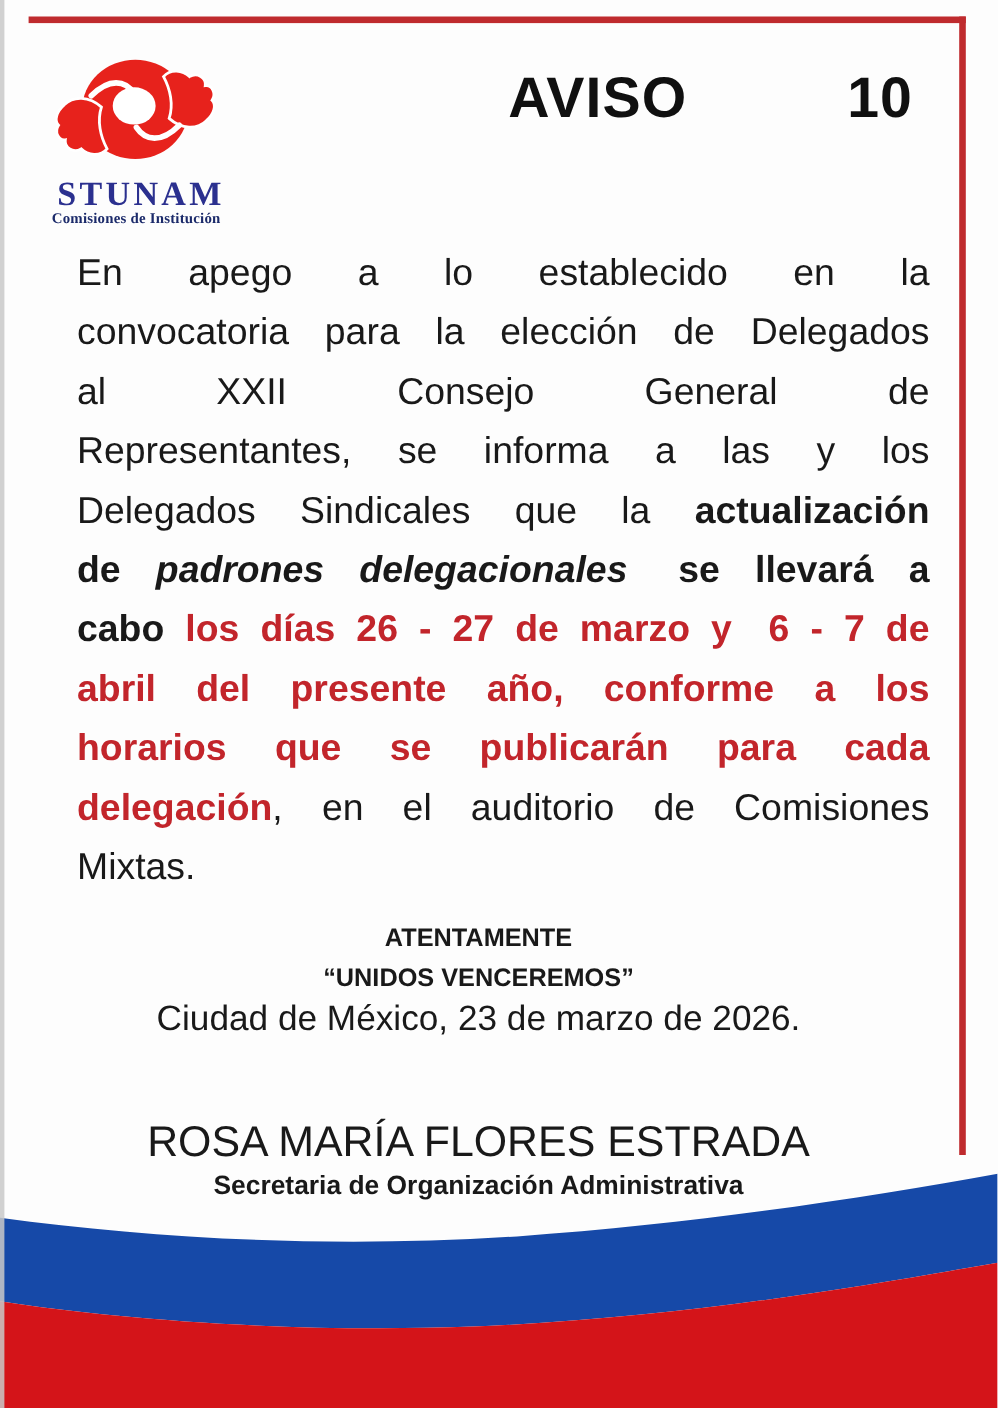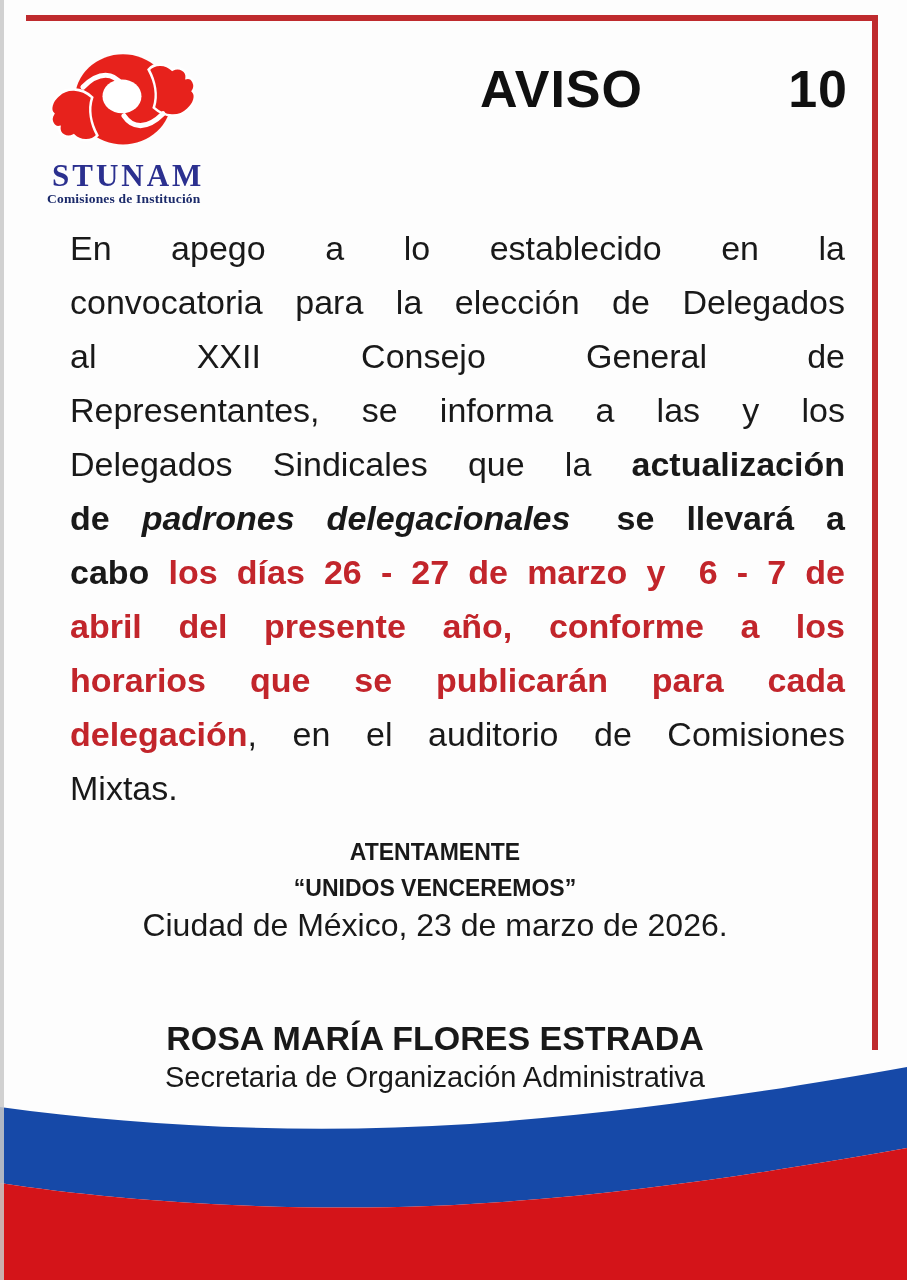--- a/index.html
+++ b/index.html
@@ -34,21 +34,21 @@
     font-size:31px;line-height:28px;letter-spacing:3px;color:var(--logo_navy);
     margin:0 0 0 8px;
   }
   .logo-tagline{
     font-family:"Liberation Serif","DejaVu Serif",serif;font-weight:bold;
     font-size:13.5px;line-height:15px;letter-spacing:.2px;color:var(--tagline_navy);
     margin:1px 0 0 3px;white-space:nowrap;
   }
   
   .aviso-row{
-    position:absolute;left:480px;top:62px;width:368px;
+    position:absolute;left:462px;top:62px;width:368px;
     display:flex;justify-content:space-between;align-items:baseline;
     font-weight:bold;font-size:52px;line-height:54px;letter-spacing:1px;color:#101010;
   }
   
   .doc-body{position:absolute;left:70px;top:221px;width:775px;font-size:34px;line-height:54px;}
   .bline{
     white-space:pre-wrap;
     text-align:justify;
     -moz-text-align-last:justify;
     text-align-last:justify;
@@ -57,22 +57,22 @@
   .s-r{font-weight:normal;}
   .s-b{font-weight:bold;}
   .s-bi{font-weight:bold;font-style:italic;}
   .s-rb{font-weight:bold;color:var(--text_red);}
   .gap{padding-left:.42em;}
   
   .closing{position:absolute;left:0;top:834px;width:870px;text-align:center;}
   .closing .salutation,.closing .motto{font-weight:bold;font-size:23px;line-height:36px;}
   .closing .dateline{font-size:32px;line-height:38px;font-weight:normal;}
   .signature{position:absolute;left:0;top:1019px;width:870px;text-align:center;z-index:2;}
-  .signature .sig-name{font-weight:bold;font-size:34px;line-height:39px;}
-  .signature .sig-title{font-weight:normal;font-size:29px;line-height:39px;}
+  .signature .sig-name{font-weight:normal;font-size:39px;line-height:39px;}
+  .signature .sig-title{font-weight:bold;font-size:24px;line-height:39px;}
   
   .footer-wave{position:absolute;left:0;bottom:0;width:907px;height:230px;z-index:1;}
   .wave-blue{fill:var(--wave_blue);}
   .wave-red{fill:var(--wave_red);}
   .lg-red{fill:var(--logo_red);}
   .lg-red-stroked{fill:var(--logo_red);stroke:#fff;stroke-width:2.5;}
   .lg-white-swirl{fill:none;stroke:#fff;stroke-width:5;stroke-linecap:round;}
 </style>
 </head>
 <body>

